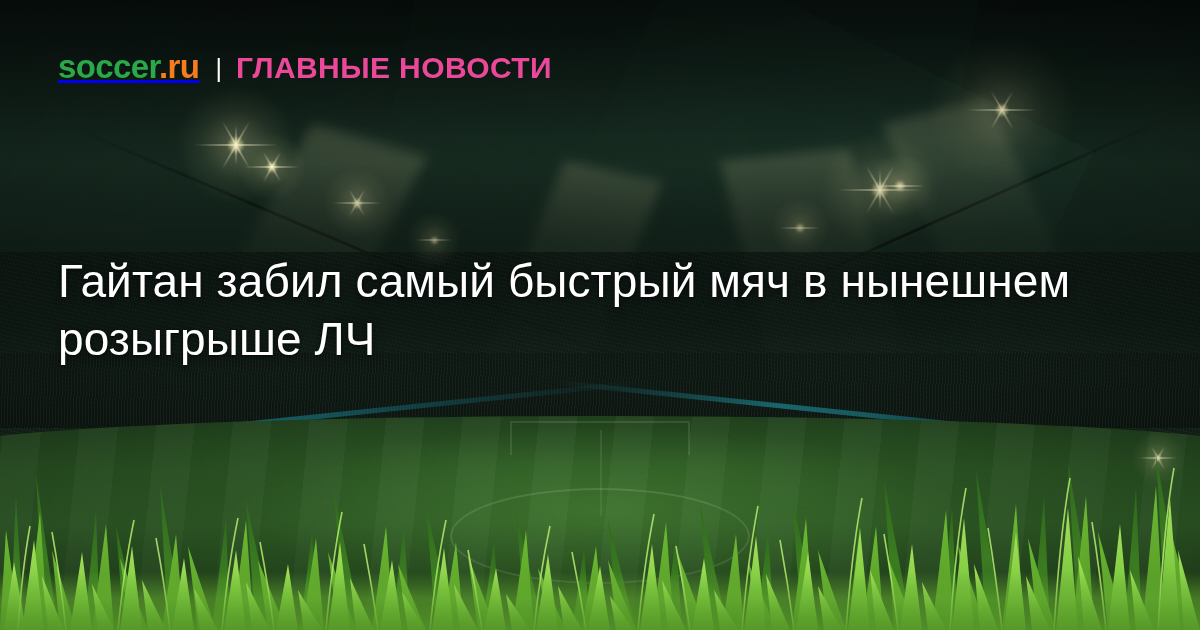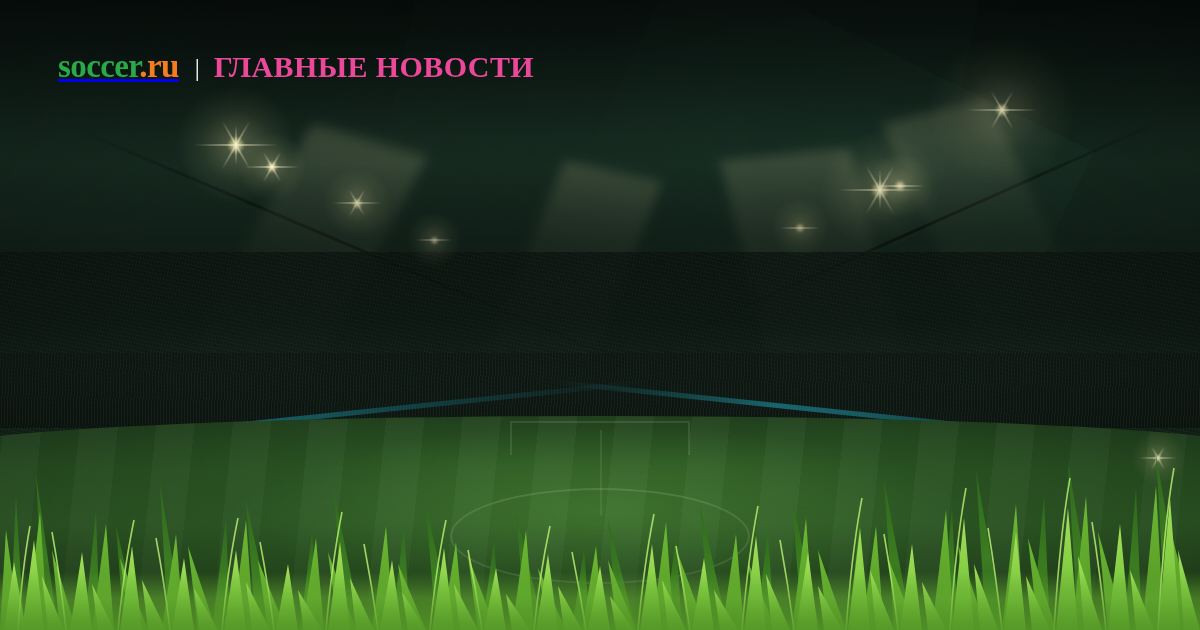--- a/index.html
+++ b/index.html
@@ -8,21 +8,20 @@
     overflow:hidden;
     background:#0a140f;
     font-family:"Liberation Sans", sans-serif;
   }
 
   .card {
     position:relative;
     width:1200px; height:630px;
     overflow:hidden;
     background:#0c1712;
-    font-family:Liberation Serif, serif;
   }
 
   
   .bg-base {
     position:absolute; inset:0;
     background:
       linear-gradient(180deg,
         #0a1410 0%,
         #101f18 12%,
         #16291f 26%,
@@ -476,14 +475,15 @@
     </svg>
     <div class="grass-base"></div>
   </div>
 
   <div class="header">
     <a class="logo" href="#"><span class="soccer">soccer</span><span class="ru">.ru</span></a>
     <span class="sep">|</span>
     <span class="kicker">ГЛАВНЫЕ НОВОСТИ</span>
   </div>
 
+  <h1 class="headline">Гайтан забил самый быстрый мяч в нынешнем розыгрыше ЛЧ</h1>
 
 </div>
 
 </body></html>

